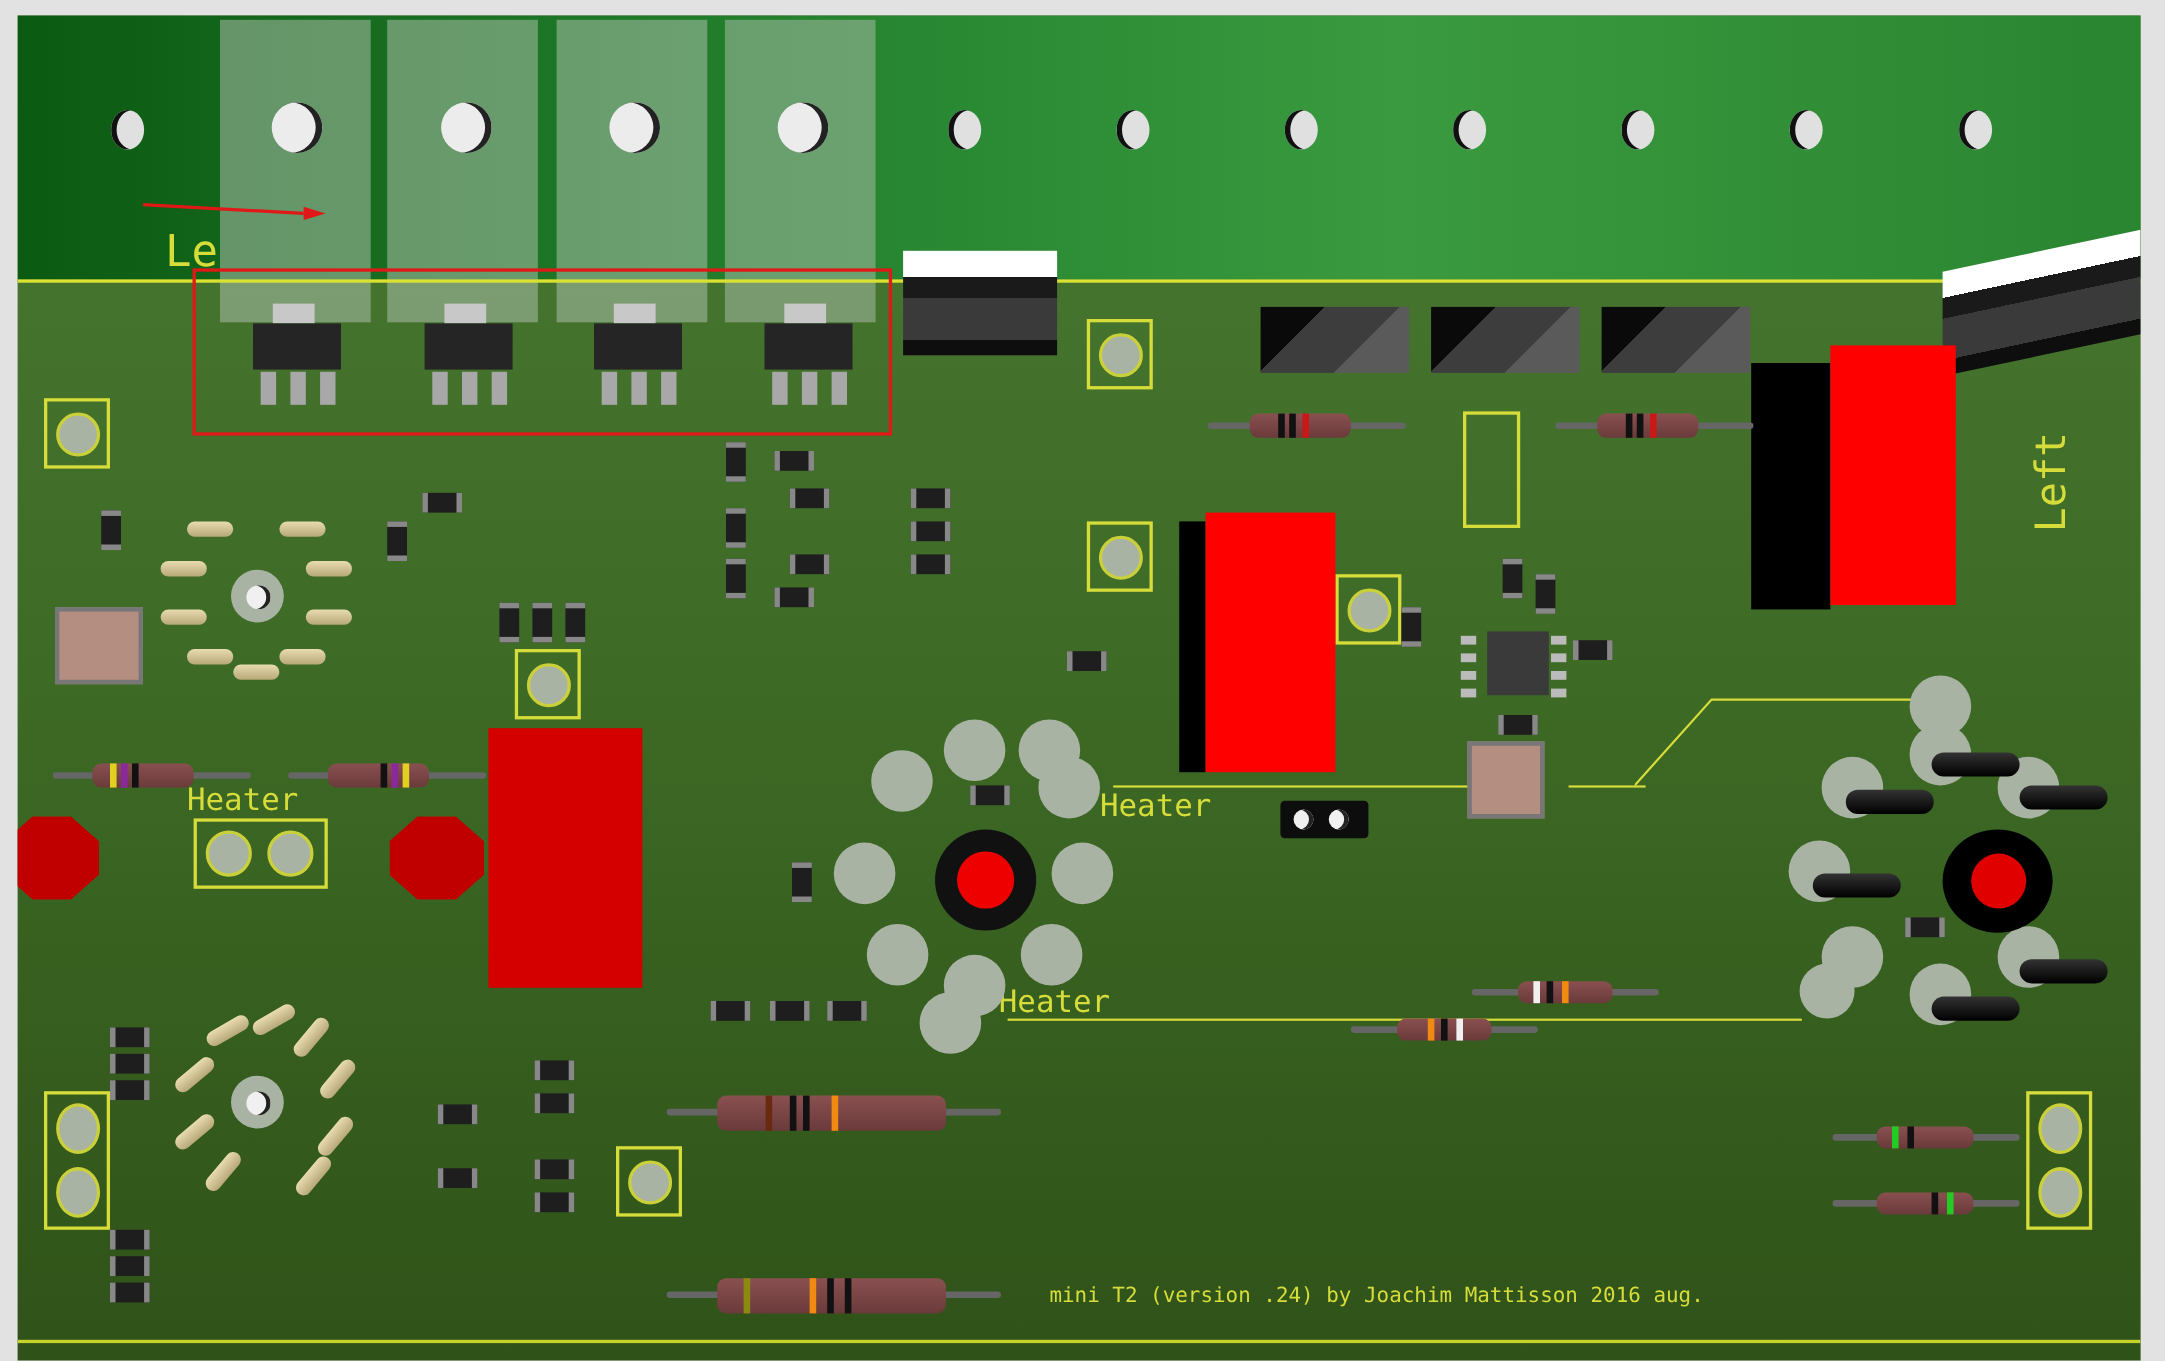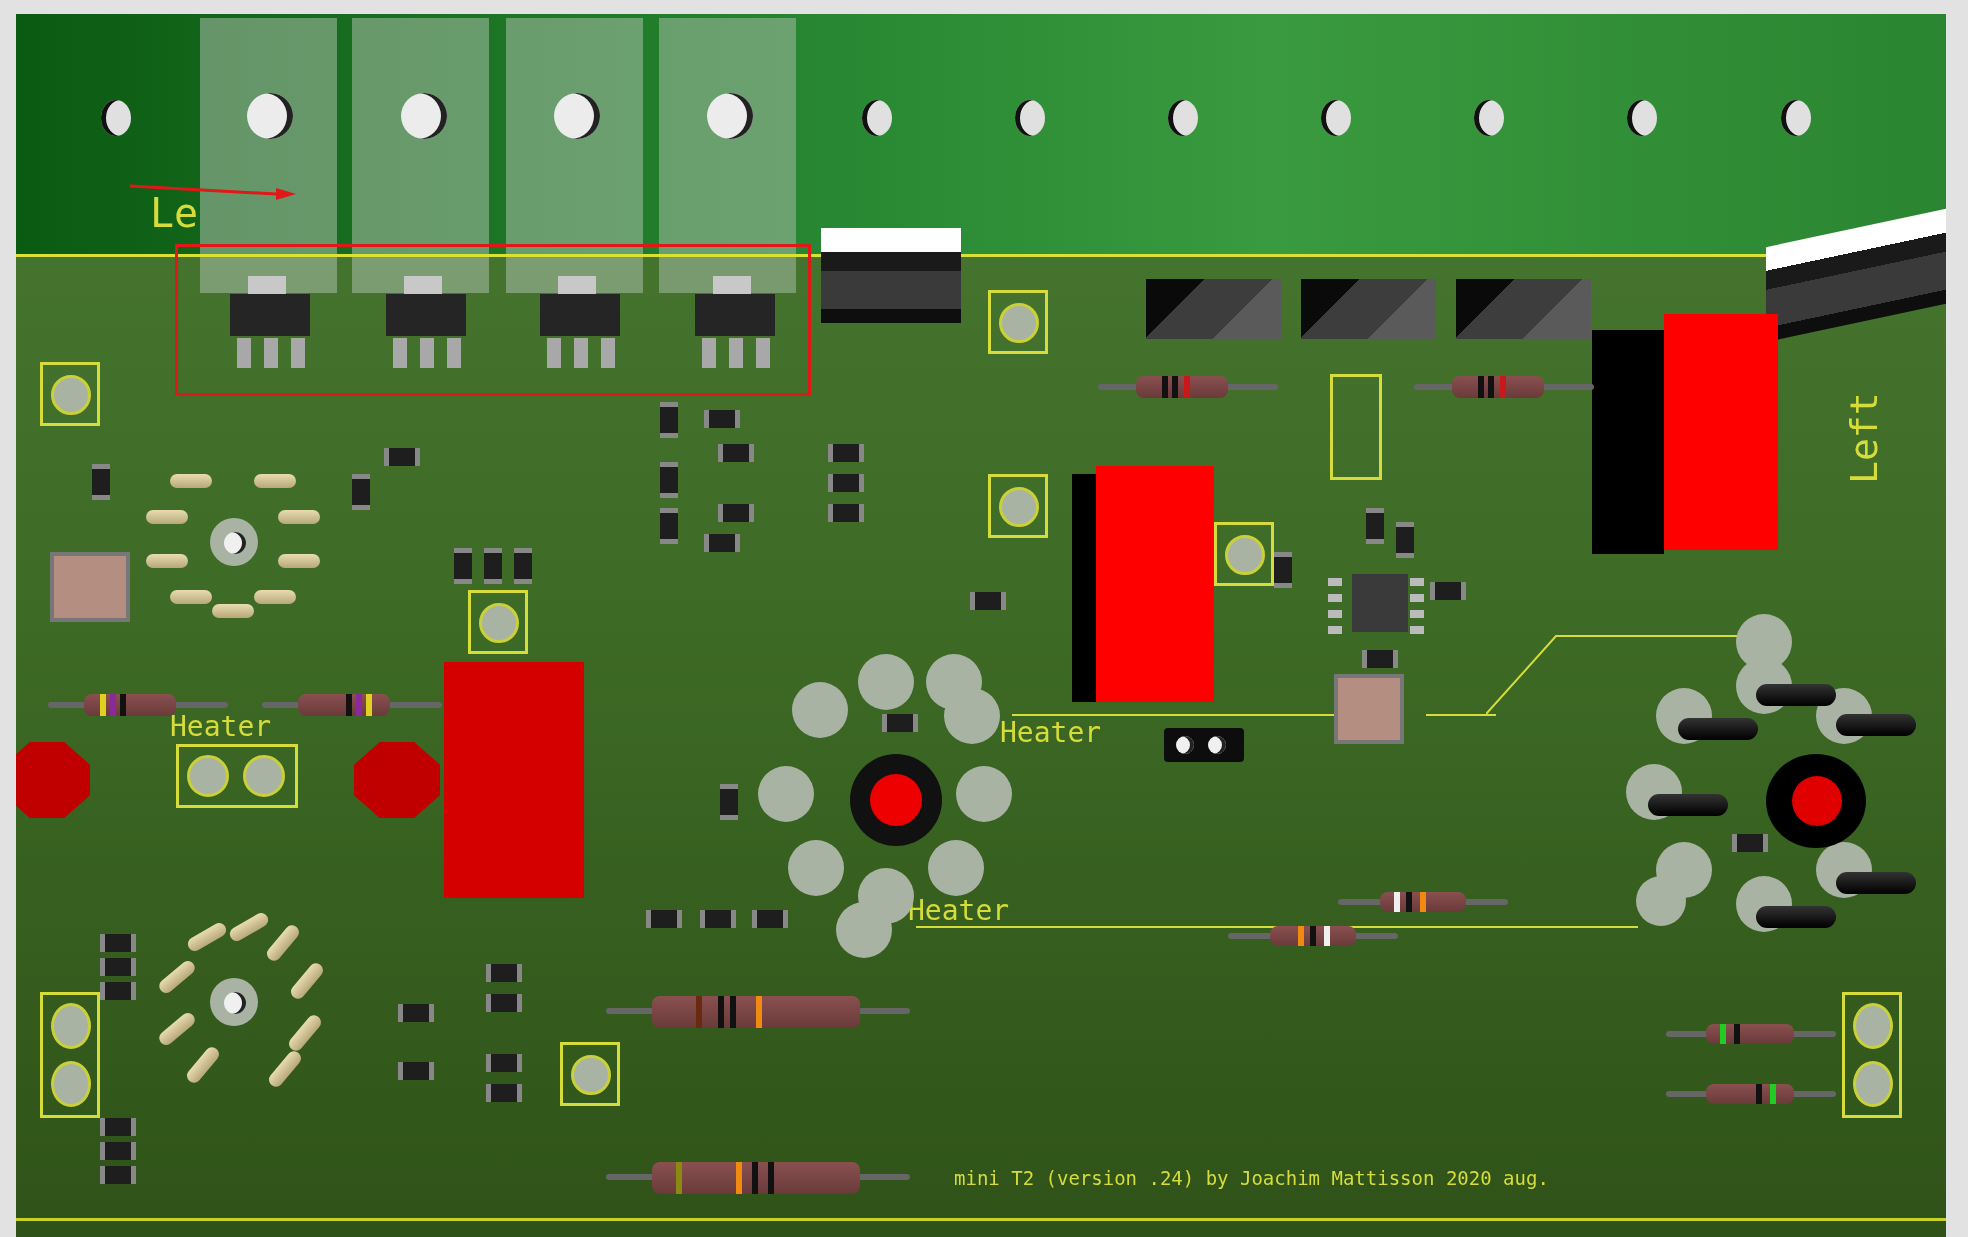--- a/index.html
+++ b/index.html
@@ -60,21 +60,21 @@
   <div class="abs hole" style="left:999px;top:86px;"></div>
   <div class="abs hole" style="left:1152px;top:86px;"></div>
   <div class="abs hole" style="left:1305px;top:86px;"></div>
   <div class="abs hole" style="left:1458px;top:86px;"></div>
   <div class="abs hole" style="left:1611px;top:86px;"></div>
   <div class="abs hole" style="left:1765px;top:86px;"></div>
 
   <div id="edge-line" class="abs"></div>
   <div id="bottom-line" class="abs"></div>
 
-  <div class="abs silk" style="left:134px;top:176px;font-size:40px;">Le</div>
+  <div class="abs silk" style="left:134px;top:192px;font-size:40px;">Le</div>
 
   <svg class="abs" style="left:110px;top:150px;" width="180" height="40">
     <line x1="4" y1="22" x2="150" y2="30" stroke="#e01818" stroke-width="3"></line>
     <polygon points="150,24 170,30 150,36" fill="#e01818"></polygon>
   </svg>
 
   <div class="abs" style="left:206px;top:250px;width:100px;height:110px;">
     <div class="abs reg-tab" style="left:26px;top:12px;"></div>
     <div class="abs reg" style="left:8px;top:30px;"></div>
     <div class="abs reg-pin" style="left:15px;top:74px;"></div>
@@ -362,18 +362,18 @@
   <div class="abs smd" style="left:470px;top:950px;"></div>
   <div class="abs smd" style="left:470px;top:980px;"></div>
   <div class="abs smd" style="left:470px;top:1040px;"></div>
   <div class="abs smd" style="left:470px;top:1070px;"></div>
 
   <div class="abs" style="left:1314px;top:360px;width:46px;height:100px;border:3px solid #d6dc3a;"></div>
 
   <div class="abs silk" style="left:1826px;top:470px;font-size:38px;transform:rotate(-90deg);transform-origin:left top;width:120px;">Left</div>
 
   <div class="abs silk" style="left:938px;top:1092px;font-size:19px;line-height:29px;">
-    <div>mini T2 (version .24) by Joachim Mattisson 2020 aug.</div>
+    <div>mini T2 (version .24) by Joachim Mattisson 2016 aug.</div>
     
     
   </div>
 
 </div>
 
 </body></html>

